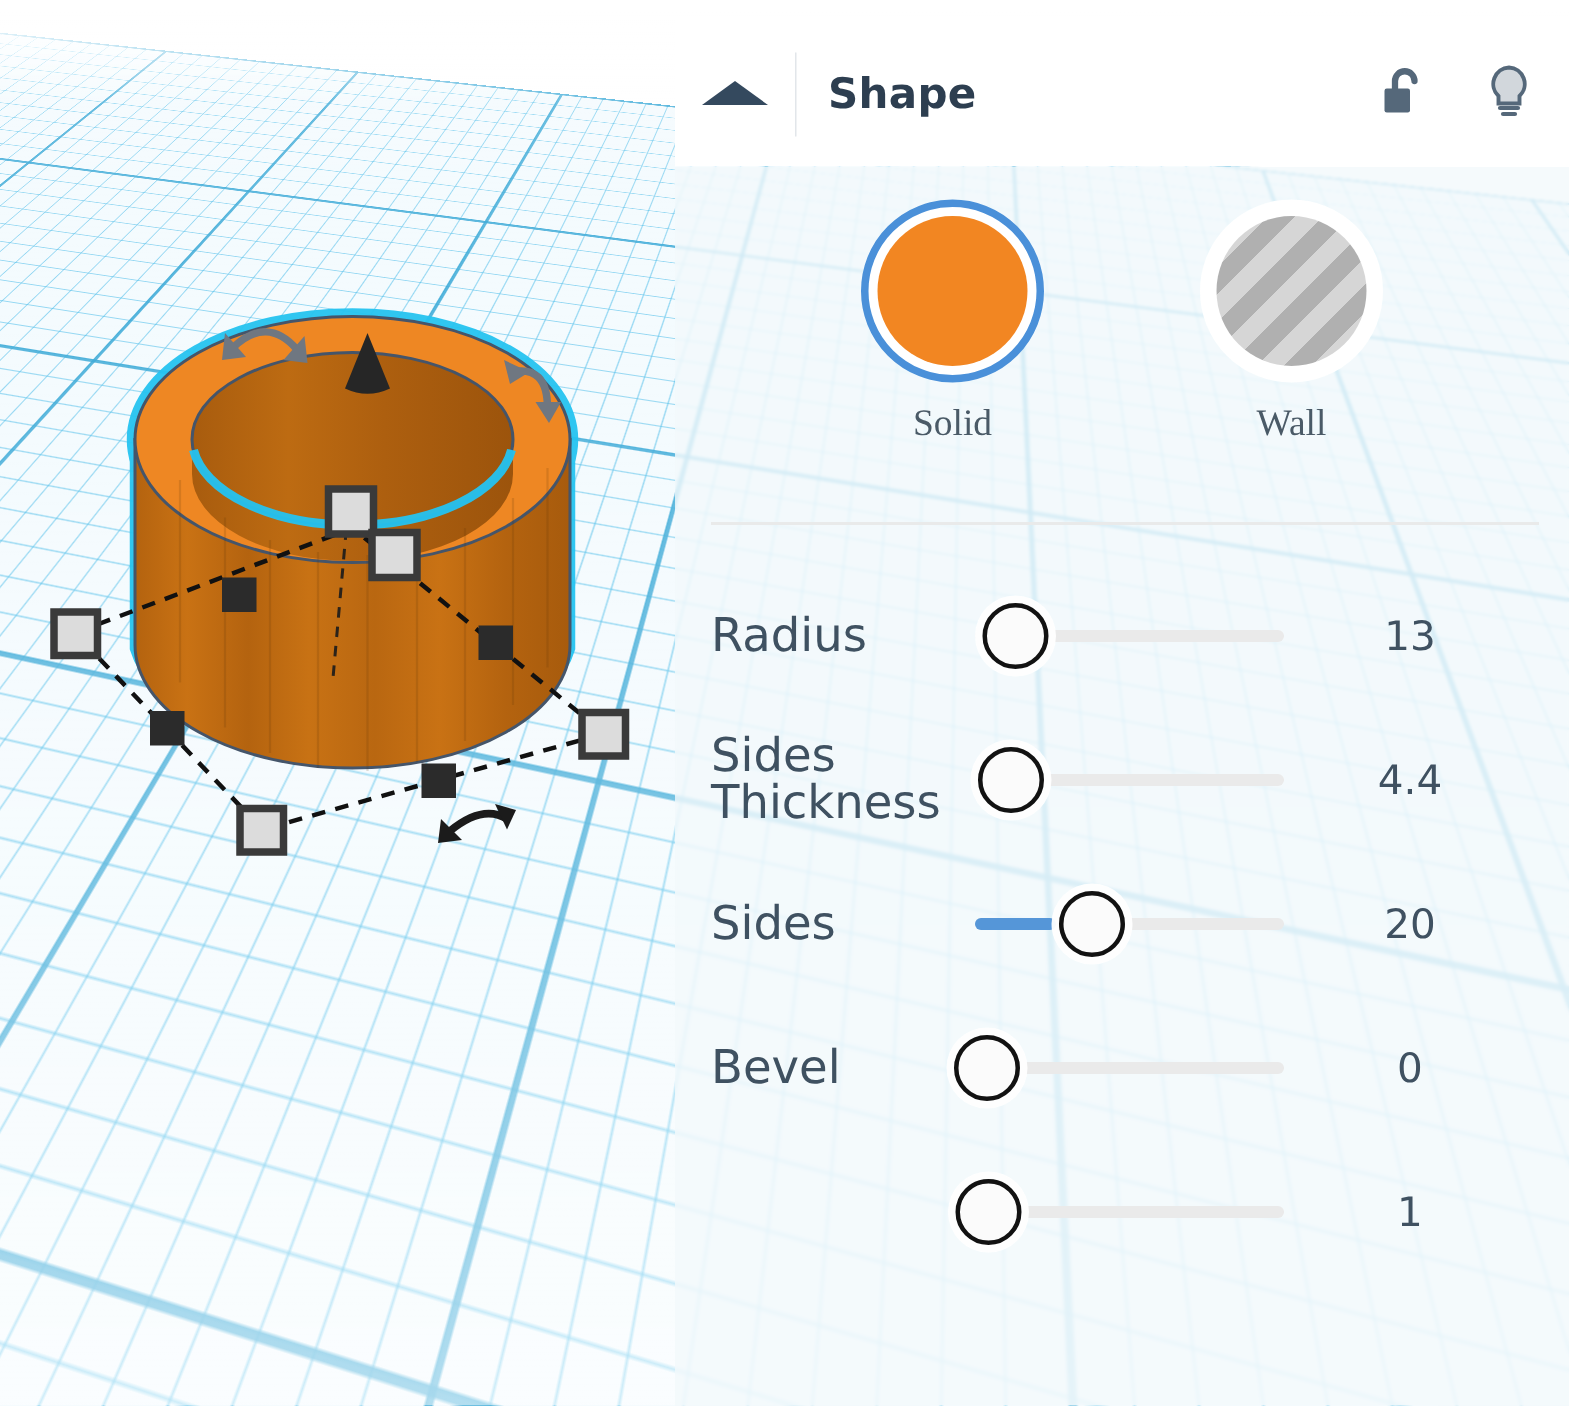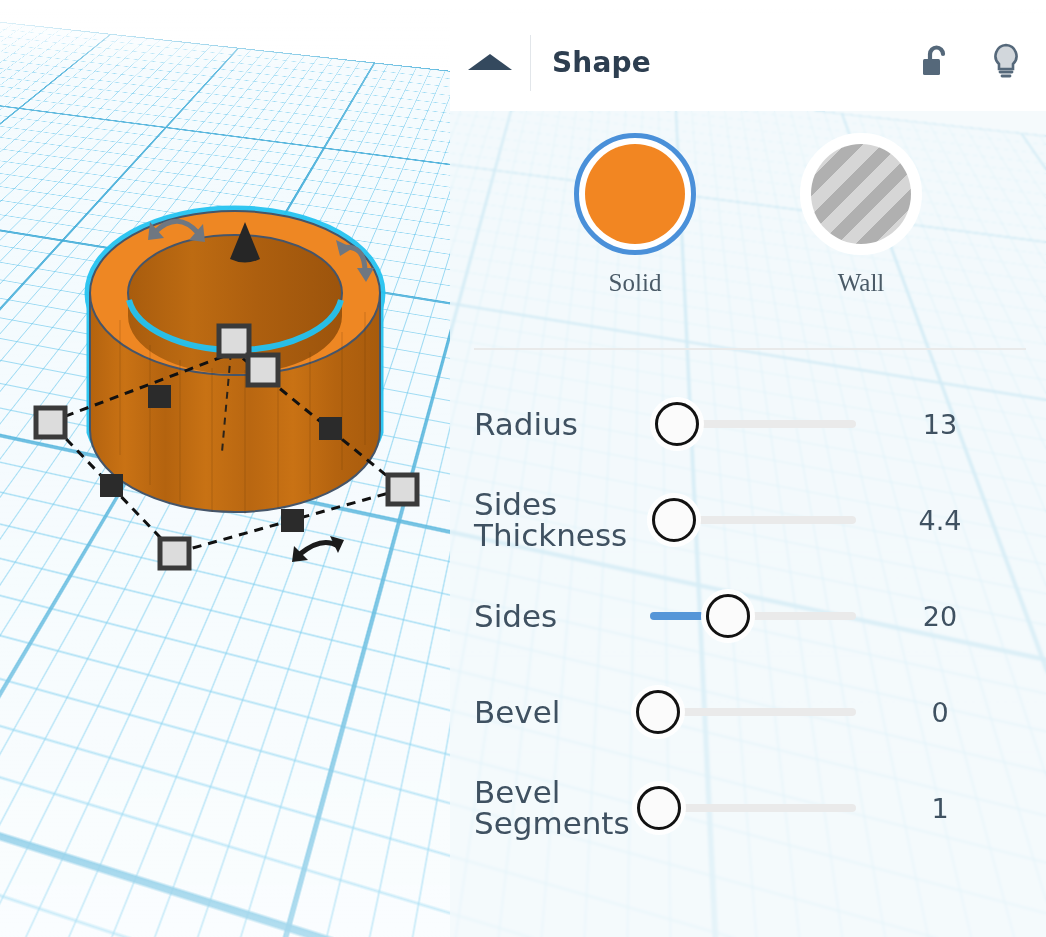--- a/index.html
+++ b/index.html
@@ -398,21 +398,20 @@
           <div class="slider-label">Bevel</div>
           <div class="slider-track-wrap">
             <div class="slider-track"></div>
             <div class="slider-fill" style="width:0px"></div>
             <div class="slider-knob" style="left:8px"></div>
           </div>
           <div class="slider-value">0</div>
         </div>
 
         <div class="slider-row">
-          <div class="slider-label">Bevel Segments</div>
           <div class="slider-track-wrap">
             <div class="slider-track"></div>
             <div class="slider-fill" style="width:0px"></div>
             <div class="slider-knob" style="left:9px"></div>
           </div>
           <div class="slider-value">1</div>
         </div>
 
       </div>
     </div>

